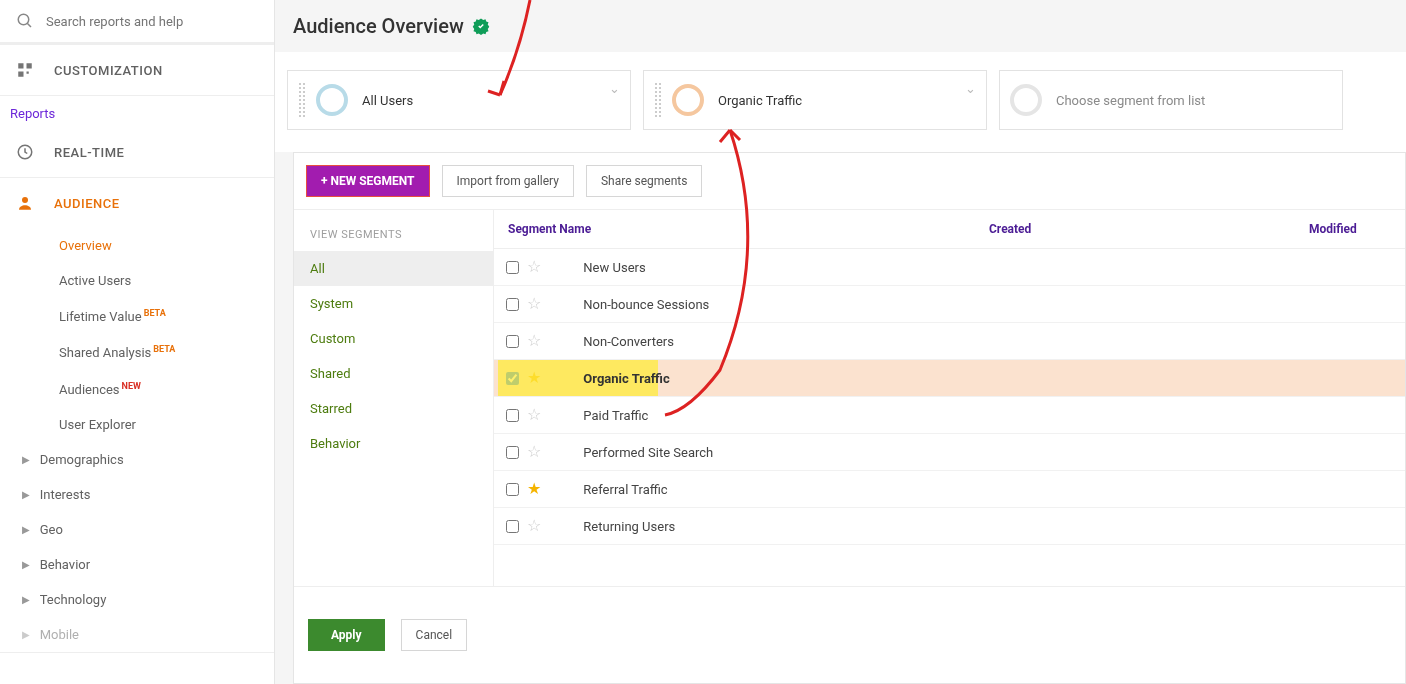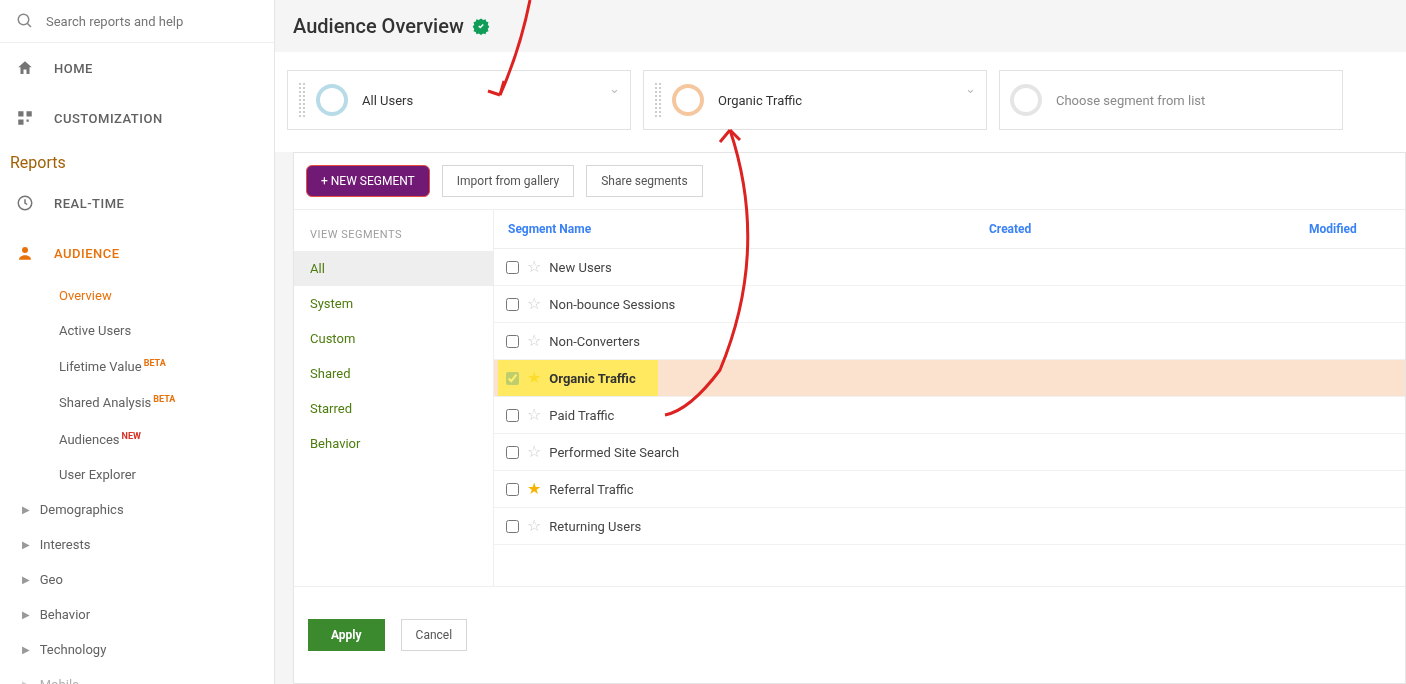--- a/index.html
+++ b/index.html
@@ -5,21 +5,21 @@
 * { margin:0; padding:0; box-sizing:border-box; font-family:Roboto,Arial,sans-serif; }
 body { background:#f5f5f5; color:#333; font-size:13px; width:1406px; height:684px; overflow:hidden; position:relative; }
 .app { display:flex; height:100%; }
 
 
 .sidebar { width:275px; background:#fff; border-right:1px solid #e5e5e5; display:flex; flex-direction:column; overflow-y:auto; }
 .searchbar { display:flex; align-items:center; padding:12px 16px; color:#757575; font-size:13px; border-bottom:1px solid #eee;}
 .searchbar svg { margin-right:12px; }
 .nav-item { display:flex; align-items:center; padding:16px 16px; color:#616161; font-size:13px; font-weight:500; letter-spacing:.5px; cursor:pointer; }
 .nav-item svg, .nav-item .nav-icon { margin-right:20px; }
-.reports-label { padding:10px 10px 6px; color:#a16207; font-size:16px; }
+.reports-label { padding:10px 10px 6px; color:#6d28d9; font-size:13px; }
 .nav-audience { color:#e8710a; }
 .sub-items { padding-left:48px; }
 .sub-item { padding:10px 0; color:#616161; font-size:13px; cursor:pointer;margin-left:11px; }
 .sub-item.active { color:#e8710a; }
 .sub-item .badge { font-size:9px; color:#e8710a; font-weight:700; vertical-align:super; margin-left:2px;}
 .sub-item .badge.new { color:#d93025; }
 .sub-cat { display:flex; align-items:center; padding:10px 16px 10px 22px; color:#616161; font-size:13px; cursor:pointer; }
 .sub-cat .caret { margin-right:10px; color:#999; font-size:10px; }
 .divider { height:1px; background:#eee; margin:0; }
 
@@ -33,40 +33,40 @@
 .seg-chip .grip { width:8px; height:36px; margin-right:10px; background-image:radial-gradient(#ccc 1px, transparent 1px); background-size:4px 4px; }
 .seg-chip .circ { width:32px; height:32px; border-radius:50%; border:4px solid #b8dbe8; margin-right:14px;}
 .seg-chip.organic .circ { border-color:#f5c79f; }
 .seg-chip .chev { position:absolute; right:10px; top:10px; color:#bbb; }
 .seg-chip.empty .circ { border-color:#e5e5e5; }
 .seg-chip.empty { color:#8a8a8a; }
 
 .panel { margin:0 0 0 18px; background:#fff; border:1px solid #e5e5e5; display:flex; flex-direction:column; flex:1; overflow:hidden;}
 .panel-toolbar { padding:12px 12px; display:flex; gap:12px; align-items:center; border-bottom:1px solid #eee;}
 .btn { padding:8px 14px; border:1px solid #d6d6d6; background:#fff; color:#555; font-size:12px; cursor:pointer; }
-.btn.primary { background:#701a75; color:#fff; border-color:#e84e40; font-weight:400;border-radius:6px;}
+.btn.primary { background:#a21caf; color:#fff; border-color:#e84e40; font-weight:700;}
 .panel-body { display:flex; flex:1; overflow:hidden;}
 .views-col { width:200px; border-right:1px solid #eee; }
 .views-title { padding:18px 16px 10px; font-size:11px; color:#9e9e9e; letter-spacing:.5px;}
 .view-item { padding:10px 16px; color:#4d7c0f; cursor:pointer; font-size:13px;}
 .view-item.active { background:#eee; }
 .table-col { flex:1; overflow:auto; }
-.thead { display:flex; border-bottom:1px solid #eee; font-size:12px; font-weight:700; color:#3b82f6;}
+.thead { display:flex; border-bottom:1px solid #eee; font-size:12px; font-weight:700; color:#4c1d95;}
 .th-name { flex:1; padding:12px 14px; }
 .th-created { width:320px; padding:12px 14px;}
 .th-modified { width:110px; padding:12px 14px;}
 .trow { display:flex; align-items:center; border-bottom:1px solid #f1f1f1; padding:10px 12px; font-size:13px; color:#444;}
 .trow input[type=checkbox]{ margin-right:8px; width:13px; height:13px;}
 .trow .star { margin-right:8px; color:#ccc; font-size:16px; line-height:1;}
 .trow .star.on { color:#f5b400; }
 .trow.sel { background:#fbe2cf; }
 .trow.sel.highlight { position:relative; }
 .trow.sel.highlight .hl { position:absolute; left:4px; top:0; bottom:0; width:160px; background:rgba(255,235,59,.75); z-index:0;}
 .trow.sel .seg-label { font-weight:700; color:#333; position:relative; z-index:1;}
-.trow .seg-label { position:relative; z-index:1;}
+.trow .seg-label { position:relative; z-index:1;margin-left:34px;}
 
 .panel-foot { padding:32px 14px; display:flex; gap:16px; align-items:center; border-top:1px solid #eee;}
 .btn.apply { background:#3c8a2e; color:#fff; border-color:#3c8a2e; font-weight:700; padding:8px 22px; position:relative;}
 .apply-wrap { position:relative; }
 .apply-hl { position:absolute; left:-12px; right:-12px; top:-8px; bottom:-10px; background:rgba(255,235,59,.55); z-index:-1;}
 
 
 .ann { position:absolute; pointer-events:none; z-index:50; }
 </style>
 </head>
@@ -76,26 +76,20 @@
 
   <div class="sidebar">
     <div class="searchbar">
       <svg width="18" height="18" viewBox="0 0 24 24" fill="none" stroke="#888" stroke-width="2">
           <circle cx="10" cy="10" r="7"></circle>
           <line x1="20" y1="20" x2="15" y2="15"></line>
         </svg>
       <span>Search reports and help</span>
     </div>
     <div class="divider"></div>
-    <div class="nav-item">
-      <svg class="nav-icon" width="18" height="18" viewBox="0 0 24 24" fill="#757575">
-          <path d="M12 3l9 8h-3v9h-4v-6h-4v6H6v-9H3z"></path>
-        </svg>
-      <span>HOME</span>
-    </div>
     <div class="divider"></div>
     <div class="nav-item">
       <svg class="nav-icon" width="18" height="18" viewBox="0 0 24 24" fill="#757575">
           <rect x="3" y="3" width="7" height="7"></rect>
           <rect x="14" y="3" width="7" height="7"></rect>
           <rect x="3" y="14" width="7" height="7"></rect>
           <rect x="14" y="14" width="3" height="3"></rect>
         </svg>
       <span>CUSTOMIZATION</span>
     </div>

